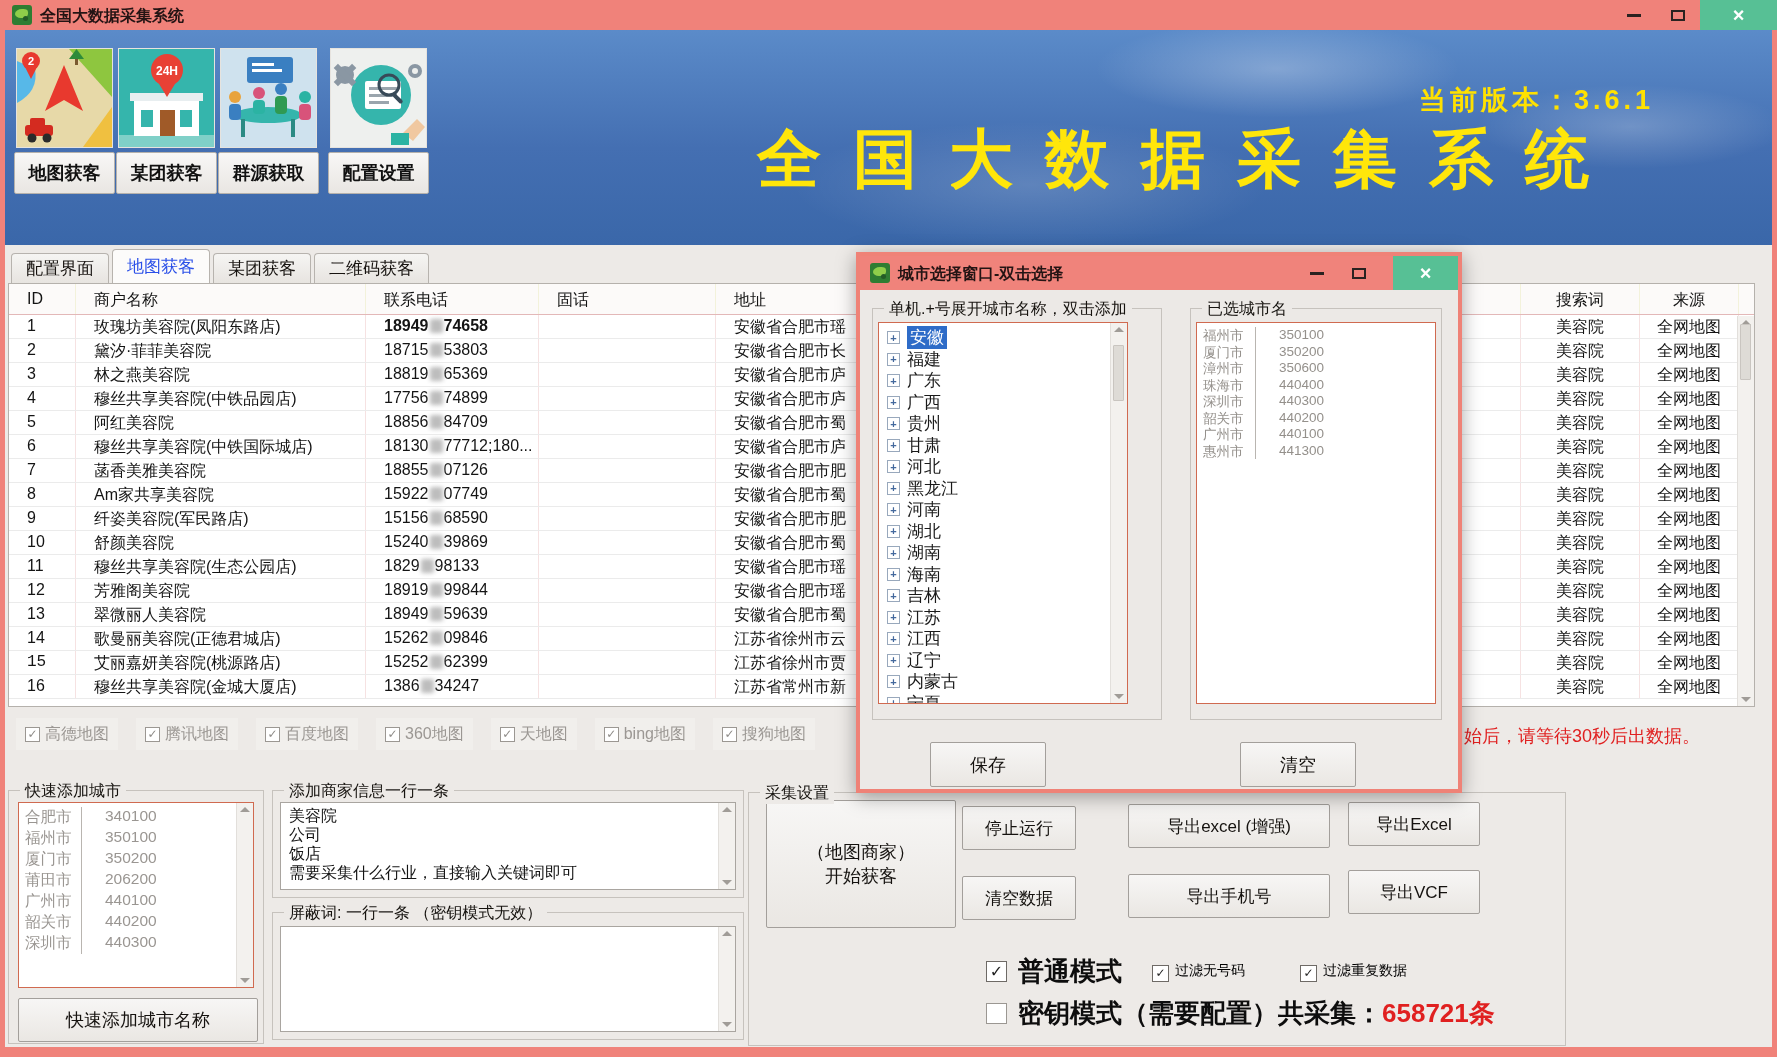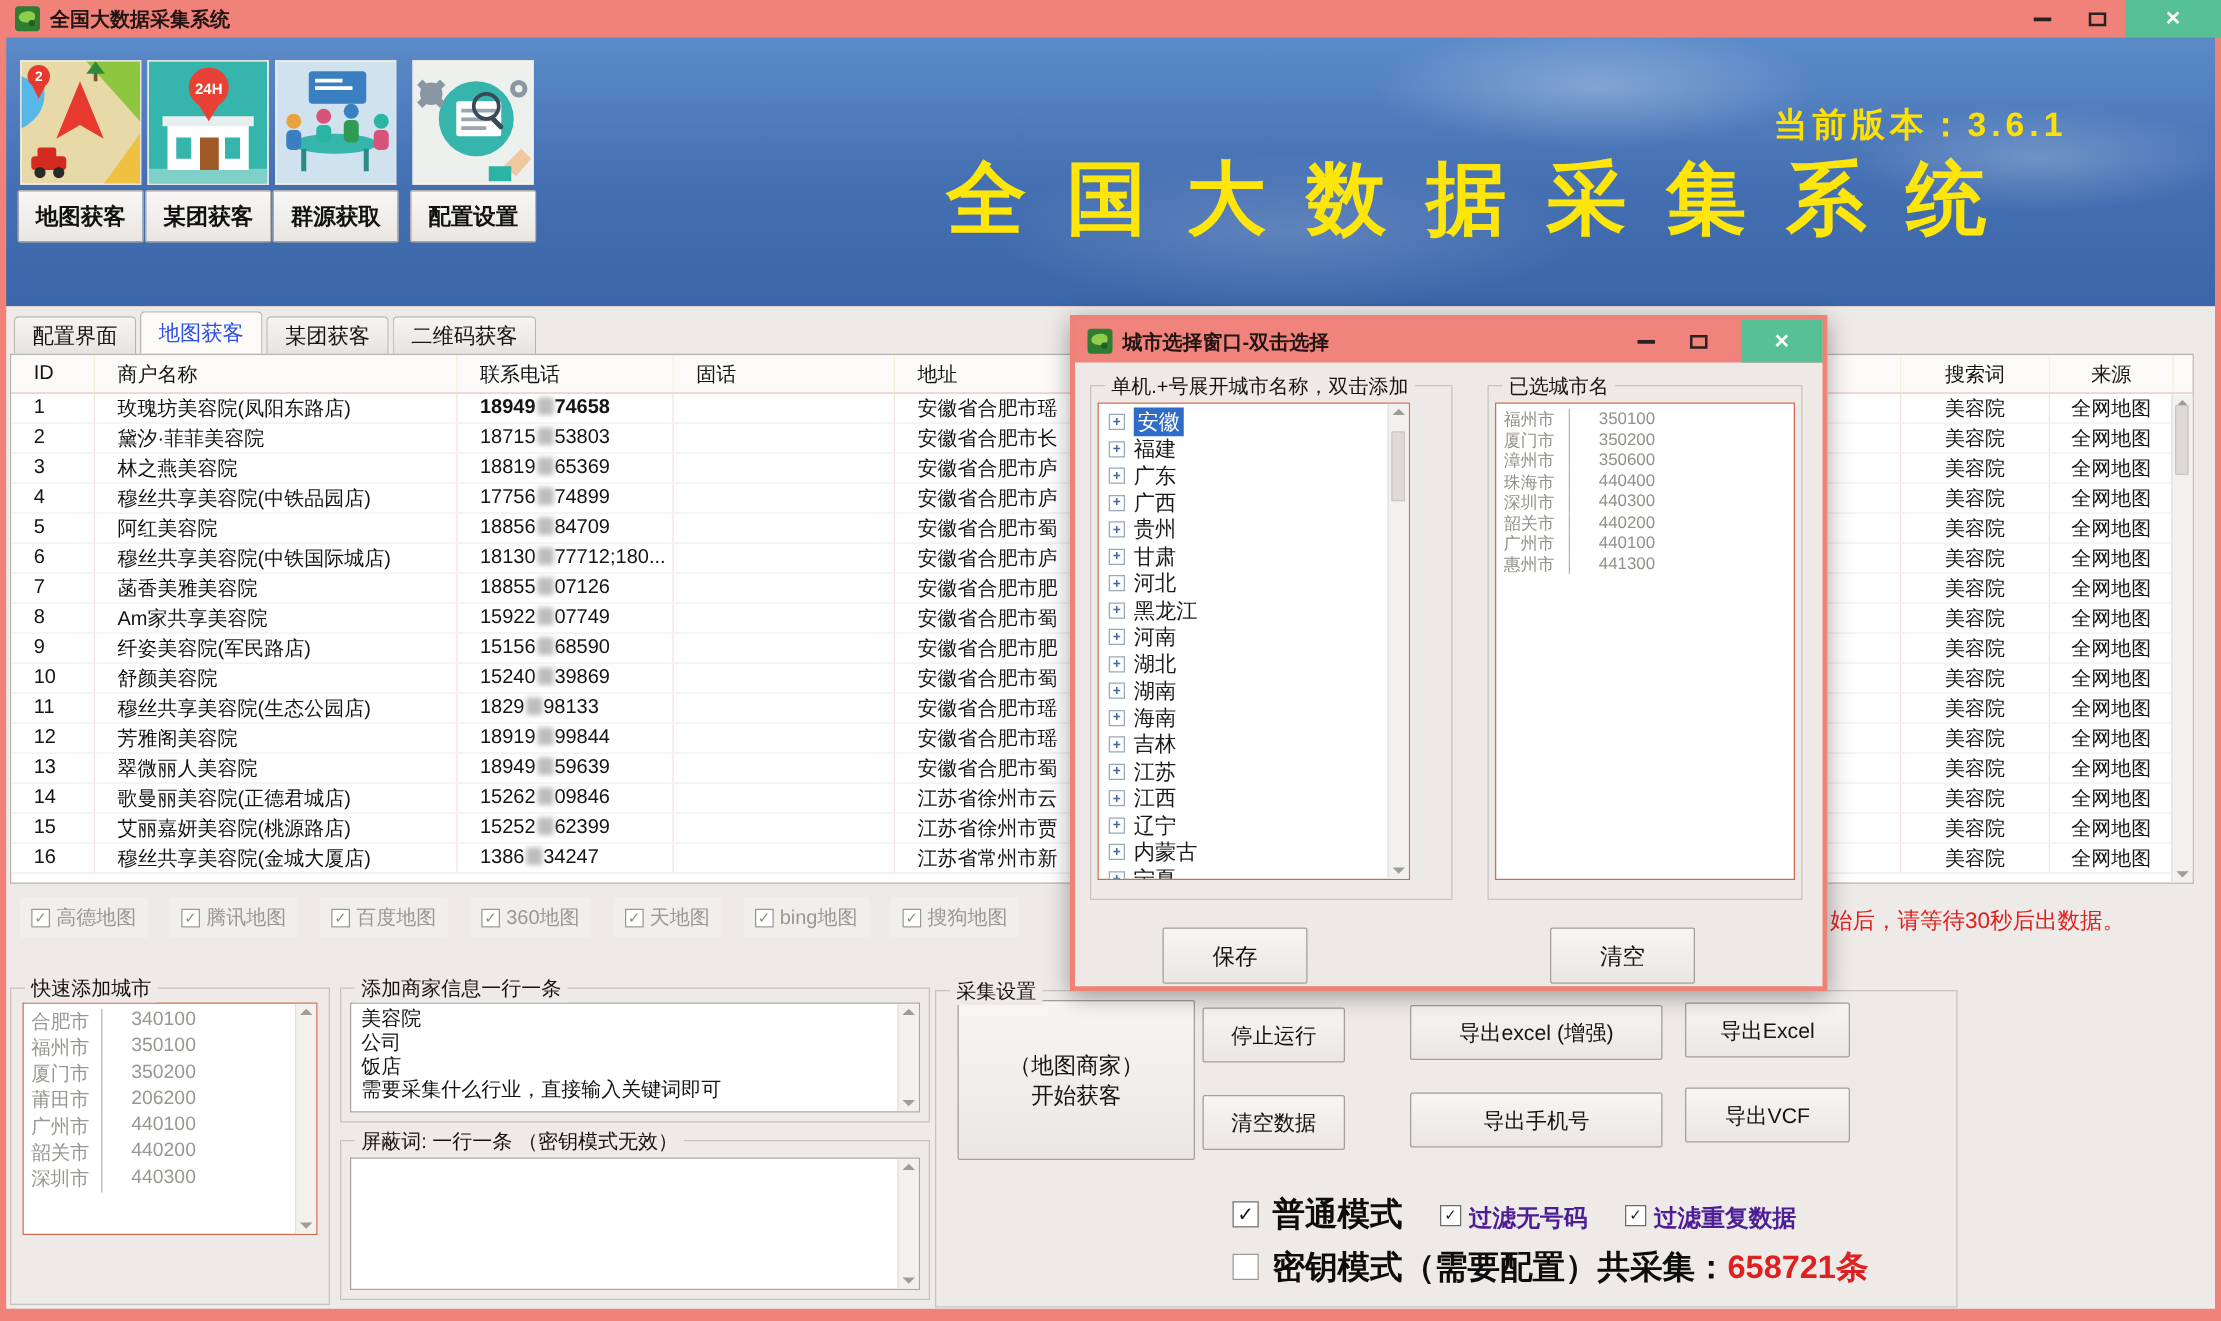--- a/index.html
+++ b/index.html
@@ -83,21 +83,21 @@
   .dlg-title{left:38px;top:8px;font-size:16px;font-weight:bold;color:#241414;}
   .dglabel{background:#ece9e6;}
   .trow{height:21.5px;display:flex;align-items:center;padding-left:8px;font-size:17px;color:#1a1a1a;}
   .ticon{width:13px;height:13px;border:1px solid #98a8bc;background:#fff;color:#44699d;font-size:11px;line-height:10px;
     display:inline-flex;align-items:center;justify-content:center;margin-right:7px;font-weight:bold;flex:none;}
   .tlabel.sel{background:#2e6cc8;color:#fff;padding:0 3px;}
   .selrow{height:16.5px;font-size:13.5px;color:#94908b;display:flex;padding-left:6px;white-space:nowrap;}
   .selrow .cname{width:52px;}
 
   .bigmode{font-size:26px;font-weight:bold;color:#0d0d0d;white-space:nowrap;}
-  .smallmode{font-size:19px;font-weight:bold;color:#4c1d95;white-space:nowrap;}
+  .smallmode{font-size:14px;font-weight:normal;color:#000000;white-space:nowrap;}
   .redval{color:#e02020;}
 </style>
 </head>
 <body>
 
 <div class="stage">
 
   <div class="abs titlebar">
     <div class="abs appicon" style="left:12px;top:5px;">
         <i></i>
@@ -350,21 +350,21 @@
         <div class="tr">
           <div class="td" style="width: 67px;">14</div>
           <div class="td" style="width: 290px;">歌曼丽美容院(正德君城店)</div>
           <div class="td" style="width: 173px;">15262<span class="blur"></span>09846</div>
           <div class="td" style="width: 177px;"></div>
           <div class="td" style="width: 805px;">江苏省徐州市云</div>
           <div class="td ctr" style="width: 119px;">美容院</div>
           <div class="td ctr" style="width: 99px;">全网地图</div>
         </div>
         <div class="tr">
-          <div class="td" style="width: 67px;">15</div>
+          <div class="td" style="width: 67px; font-family: Liberation Mono, monospace;">15</div>
           <div class="td" style="width: 290px;">艾丽嘉妍美容院(桃源路店)</div>
           <div class="td" style="width: 173px;">15252<span class="blur"></span>62399</div>
           <div class="td" style="width: 177px;"></div>
           <div class="td" style="width: 805px;">江苏省徐州市贾</div>
           <div class="td ctr" style="width: 119px;">美容院</div>
           <div class="td ctr" style="width: 99px;">全网地图</div>
         </div>
         <div class="tr">
           <div class="td" style="width: 67px;">16</div>
           <div class="td" style="width: 290px;">穆丝共享美容院(金城大厦店)</div>
@@ -446,20 +446,23 @@
         <div class="cityrow">
           <span class="cname">深圳市</span>
           <span class="ccode">440300</span>
         </div>
       </div>
     <div class="vscroll sb" style="top:0;">
       <span class="tri-up"></span>
       <span class="tri-dn"></span>
     </div>
   </div>
+  <div class="abs btn lg" style="left:18px;top:998px;width:240px;height:44px;">
+      <span>快速添加城市名称</span>
+    </div>
 
   <div class="abs grp" style="left:272px;top:790px;width:472px;height:108px;"></div>
   <div class="abs glabel" style="left:284px;top:781px;">添加商家信息一行一条</div>
   <div class="abs tarea" style="left:280px;top:802px;width:456px;height:88px;">
     <div style="padding-top:3px;">
         <div class="tline">美容院</div>
         <div class="tline">公司</div>
         <div class="tline">饭店</div>
         <div class="tline">需要采集什么行业，直接输入关键词即可</div>
       </div>

